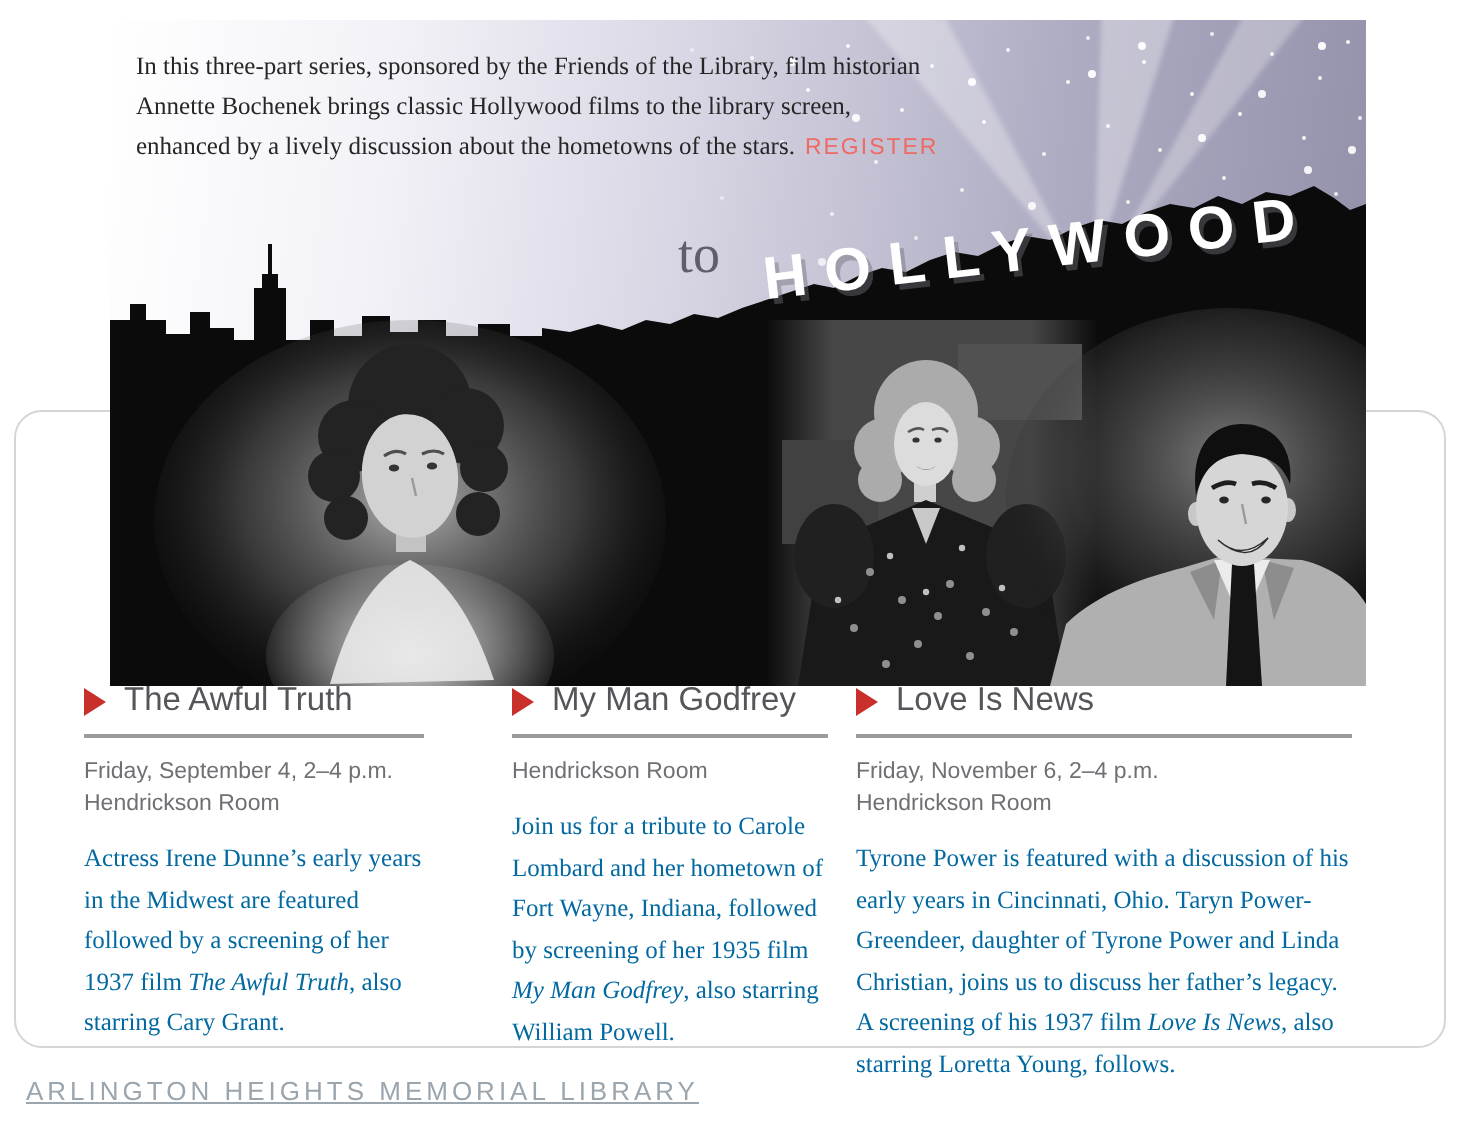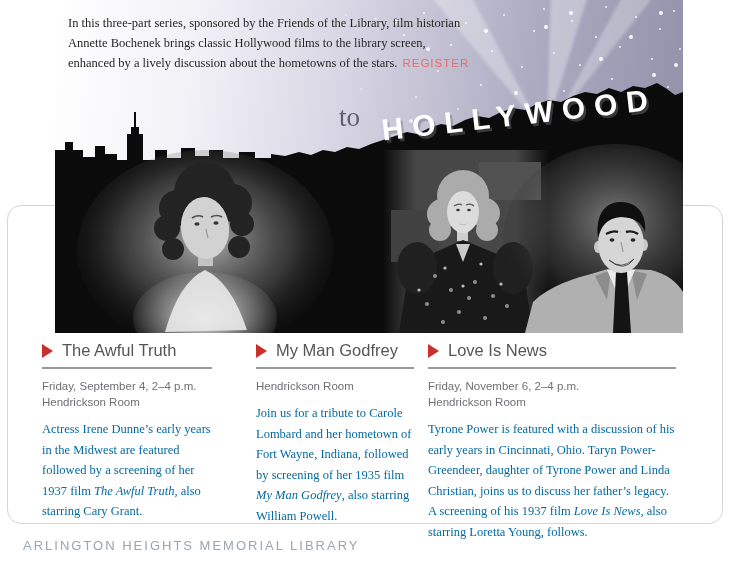--- a/index.html
+++ b/index.html
@@ -4,21 +4,21 @@
 <style>
   * { margin:0; padding:0; box-sizing:border-box; }
   body { background:#ffffff; font-family:"Liberation Sans", sans-serif; }
   .page { position:relative; width:730px; height:563px; background:#fff; overflow:hidden; }
 
   
   .card { position:absolute; left:7px; top:205px; width:716px; height:319px;
           background:#fff; border:1px solid #d5d5d5; border-radius:14px; z-index:1; }
 
   
-  .banner { position:absolute; left:55px; top:0; width:628px; height:333px; overflow:hidden; z-index:2; }
+  .banner { position:absolute; left:55px; top:10px; width:628px; height:333px; overflow:hidden; z-index:2; }
   .sky { position:absolute; inset:0;
          background:linear-gradient(97deg,#ffffff 0%,#f2f1f7 22%,#d7d5e3 45%,#aeacc2 72%,#908ea8 100%); }
   .stars-sm { position:absolute; left:0; top:0; width:2px; height:2px; border-radius:50%;
     box-shadow:
       320px 18px 0 0 rgba(255,255,255,.85), 335px 60px 0 0 rgba(255,255,255,.8),
       348px 34px 0 0 rgba(255,255,255,.9), 360px 96px 0 0 rgba(255,255,255,.75),
       368px 12px 0 0 rgba(255,255,255,.85), 382px 70px 0 0 rgba(255,255,255,.8),
       395px 44px 0 0 rgba(255,255,255,.9), 402px 108px 0 0 rgba(255,255,255,.7),
       300px 40px 0 0 rgba(255,255,255,.6), 410px 22px 0 0 rgba(255,255,255,.85),
       425px 84px 0 0 rgba(255,255,255,.8), 436px 50px 0 0 rgba(255,255,255,.9),
@@ -75,22 +75,22 @@
   .tri { width:0; height:0; border-top:7px solid transparent; border-bottom:7px solid transparent;
          border-left:11px solid #c9302c; flex:0 0 auto; }
   .event-title { font-family:"Liberation Sans", sans-serif; font-weight:normal;
                  font-size:16.5px; color:#55565a; }
   .event-when { margin-top:9px; font-size:11.5px; line-height:16px; color:#6f7074; }
   .event-desc { margin-top:9px; font-family:"Liberation Serif", serif;
                 font-size:12.5px; line-height:20.5px; color:#0369a1; }
   .event-desc i { font-family:"Liberation Serif", serif; }
 
   
-  .footer { position:absolute; left:23px; top:538px; font-size:13px;
-            letter-spacing:2px; color:#9aa5ad; }
+  .footer { position:absolute; left:13px; top:538px; font-size:13px;
+            letter-spacing:2px; color:#9aa5ad;text-decoration:underline; }
 </style>
 </head>
 <body>
 
 <div class="page">
 
   <div class="card"></div>
 
   <div class="banner">
     <div class="sky"></div>

